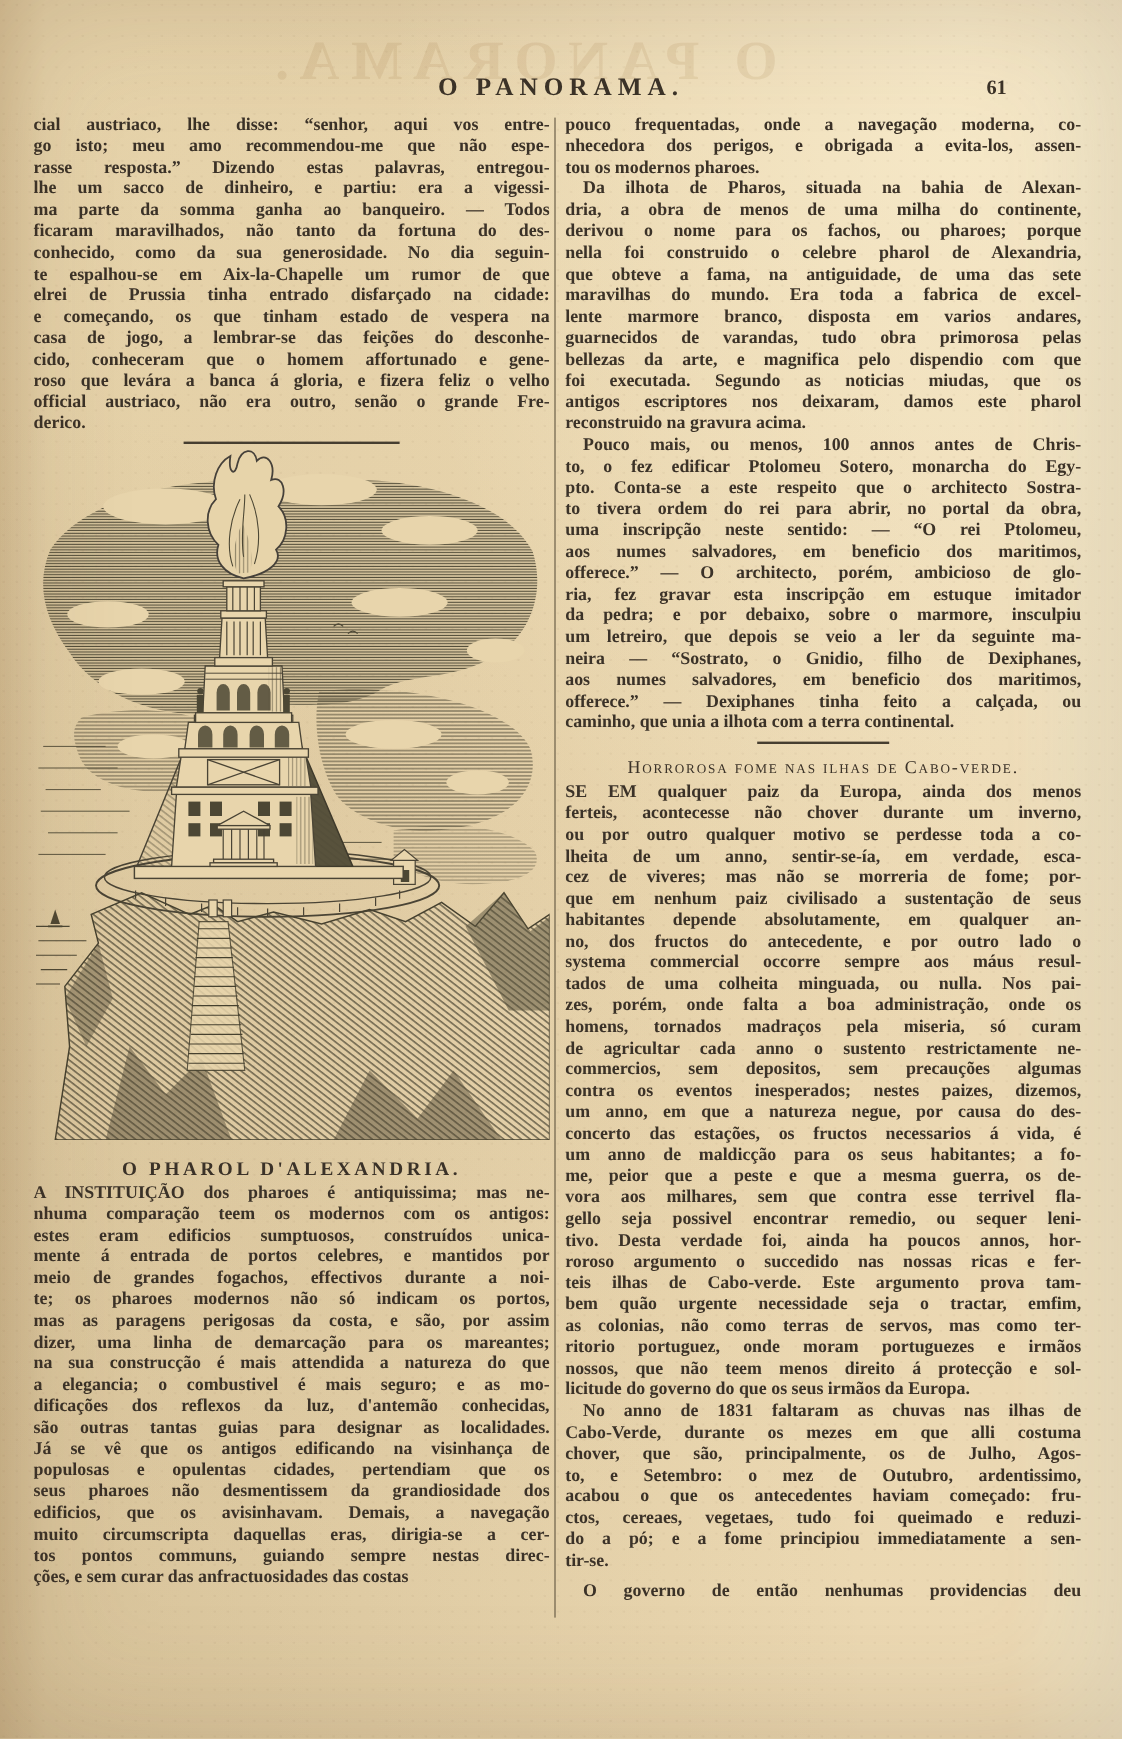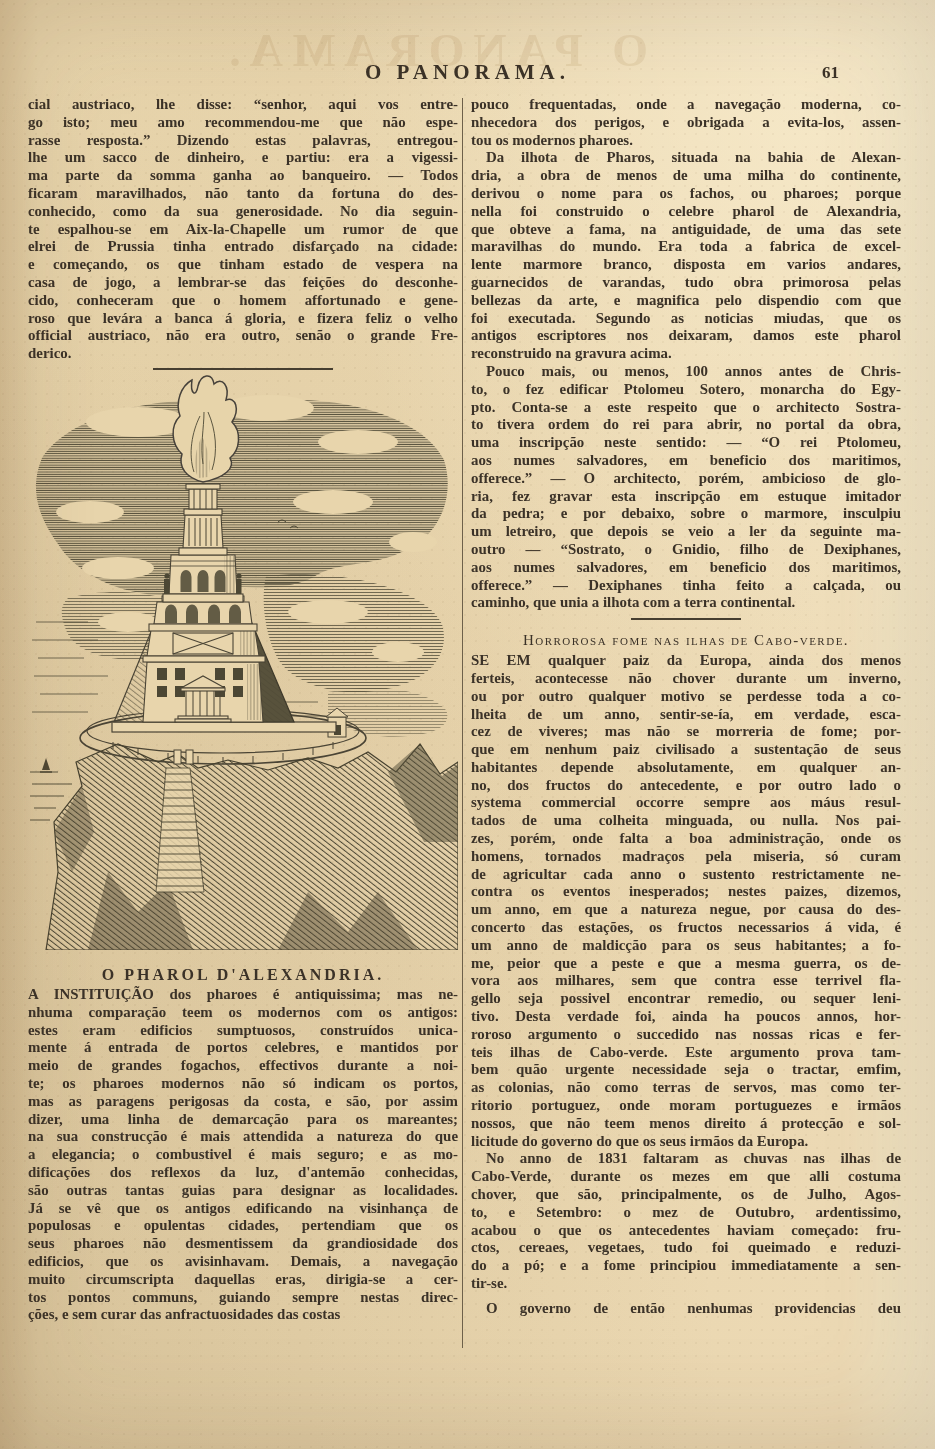--- a/index.html
+++ b/index.html
@@ -367,21 +367,21 @@
             <div class="line" data-name="text-line"> Pouco mais, ou menos, 100 annos antes de Chris-</div>
             <div class="line" data-name="text-line">to, o fez edificar Ptolomeu Sotero, monarcha do Egy-</div>
             <div class="line" data-name="text-line">pto. Conta-se a este respeito que o architecto Sostra-</div>
             <div class="line" data-name="text-line">to tivera ordem do rei para abrir, no portal da obra,</div>
             <div class="line" data-name="text-line">uma inscripção neste sentido: — “O rei Ptolomeu,</div>
             <div class="line" data-name="text-line">aos numes salvadores, em beneficio dos maritimos,</div>
             <div class="line" data-name="text-line">offerece.” — O architecto, porém, ambicioso de glo-</div>
             <div class="line" data-name="text-line">ria, fez gravar esta inscripção em estuque imitador</div>
             <div class="line" data-name="text-line">da pedra; e por debaixo, sobre o marmore, insculpiu</div>
             <div class="line" data-name="text-line">um letreiro, que depois se veio a ler da seguinte ma-</div>
-            <div class="line" data-name="text-line">outro — “Sostrato, o Gnidio, filho de Dexiphanes,</div>
+            <div class="line" data-name="text-line">neira — “Sostrato, o Gnidio, filho de Dexiphanes,</div>
             <div class="line" data-name="text-line">aos numes salvadores, em beneficio dos maritimos,</div>
             <div class="line" data-name="text-line">offerece.” — Dexiphanes tinha feito a calçada, ou</div>
             <div class="line final" data-name="text-line">caminho, que unia a ilhota com a terra continental.</div>
           </div>
         </div>
       <div class="rule-right" data-name="section-rule"></div>
       <div class="heading" data-name="famine-section-heading">Horrorosa fome nas ilhas de Cabo-verde.</div>
       <div data-name="famine-article">
           <div class="para" data-name="paragraph">
             <div class="line" data-name="text-line">SE EM qualquer paiz da Europa, ainda dos menos</div>
@@ -390,20 +390,21 @@
             <div class="line" data-name="text-line">lheita de um anno, sentir-se-ía, em verdade, esca-</div>
             <div class="line" data-name="text-line">cez de viveres; mas não se morreria de fome; por-</div>
             <div class="line" data-name="text-line">que em nenhum paiz civilisado a sustentação de seus</div>
             <div class="line" data-name="text-line">habitantes depende absolutamente, em qualquer an-</div>
             <div class="line" data-name="text-line">no, dos fructos do antecedente, e por outro lado o</div>
             <div class="line" data-name="text-line">systema commercial occorre sempre aos máus resul-</div>
             <div class="line" data-name="text-line">tados de uma colheita minguada, ou nulla. Nos pai-</div>
             <div class="line" data-name="text-line">zes, porém, onde falta a boa administração, onde os</div>
             <div class="line" data-name="text-line">homens, tornados madraços pela miseria, só curam</div>
             <div class="line" data-name="text-line">de agricultar cada anno o sustento restrictamente ne-</div>
+            <div class="line" data-name="text-line">commercios, sem depositos, sem precauções algumas</div>
             <div class="line" data-name="text-line">contra os eventos inesperados; nestes paizes, dizemos,</div>
             <div class="line" data-name="text-line">um anno, em que a natureza negue, por causa do des-</div>
             <div class="line" data-name="text-line">concerto das estações, os fructos necessarios á vida, é</div>
             <div class="line" data-name="text-line">um anno de maldicção para os seus habitantes; a fo-</div>
             <div class="line" data-name="text-line">me, peior que a peste e que a mesma guerra, os de-</div>
             <div class="line" data-name="text-line">vora aos milhares, sem que contra esse terrivel fla-</div>
             <div class="line" data-name="text-line">gello seja possivel encontrar remedio, ou sequer leni-</div>
             <div class="line" data-name="text-line">tivo. Desta verdade foi, ainda ha poucos annos, hor-</div>
             <div class="line" data-name="text-line">roroso argumento o succedido nas nossas ricas e fer-</div>
             <div class="line" data-name="text-line">teis ilhas de Cabo-verde. Este argumento prova tam-</div>

